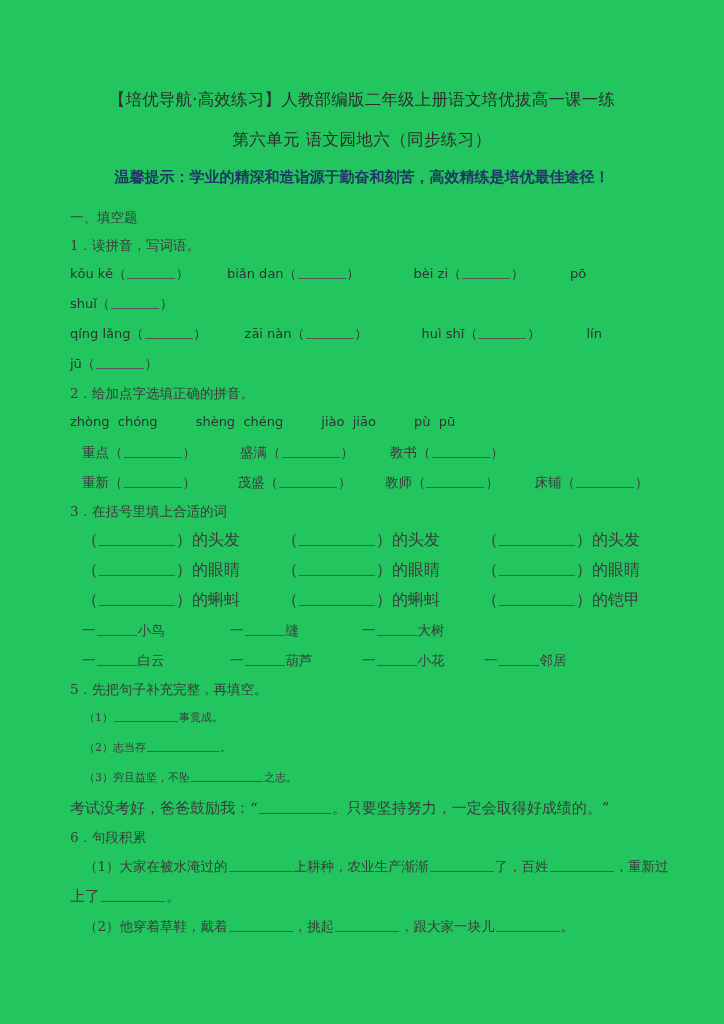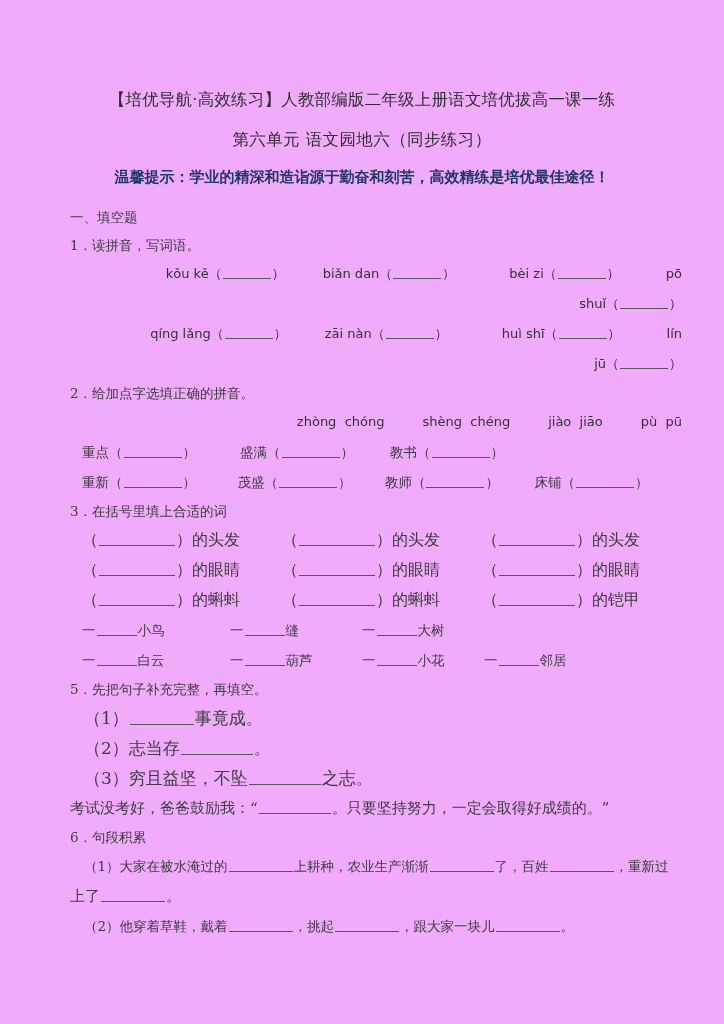--- a/index.html
+++ b/index.html
@@ -14,21 +14,21 @@
     color: #3c3c3c;
     -webkit-font-smoothing: antialiased;
   }
   .page {
     position: relative;
     width: 724px;
     height: 1024px;
     box-sizing: border-box;
     padding: 0;
     overflow: hidden;
-    background: #f0abfc;
+    background: #22c55e;
   }
 
   
   .title-block {
     padding-top: 88px;
     text-align: center;
   }
   .doc-title-1 {
     font-family: "DejaVu Serif", "Liberation Serif", serif;
     font-size: 16.5px;
@@ -78,21 +78,20 @@
     white-space: nowrap;
   }
 
   
   .py-row {
     font-family: "DejaVu Sans", "Liberation Sans", sans-serif;
     font-size: 13px;
     line-height: 30px;
     color: #333;
     white-space: nowrap;
-    text-align: right;
   }
   .py-row .seg { display: inline-block; }
   .py-row .gapA { display: inline-block; width: 38px; }
   .py-row .gapB { display: inline-block; width: 54px; }
   .py-row .gapC { display: inline-block; width: 46px; }
 
   .blank-s { display: inline-block; width: 48px; border-bottom: 1px solid #555; height: 0.85em; vertical-align: -1px; margin: 0 1px; }
   .blank-m { display: inline-block; width: 58px; border-bottom: 1px solid #555; height: 0.85em; vertical-align: -1px; margin: 0 1px; }
   .blank-l { display: inline-block; width: 76px; border-bottom: 1px solid #555; height: 0.85em; vertical-align: -1px; margin: 0 1px; }
   .blank-u { display: inline-block; width: 40px; border-bottom: 1px solid #555; height: 0.8em; vertical-align: -1px; margin: 0 1px; }
@@ -132,21 +131,21 @@
     white-space: nowrap;
   }
   .gridM > div:nth-child(1) { width: 148px; }
   .gridM > div:nth-child(2) { width: 132px; }
   .gridM > div:nth-child(3) { width: 122px; }
   .gridM > div:nth-child(4) { width: 130px; }
 
   .sub-line {
     padding-left: 14px;
     line-height: 30px;
-    font-size: 17px;
+    font-size: 11px;
     white-space: nowrap;
   }
   .flow-line {
     line-height: 30px;
     font-size: 15px;
   }
   .flow-line-indent {
     padding-left: 14px;
     line-height: 30px;
     font-size: 13.5px;

